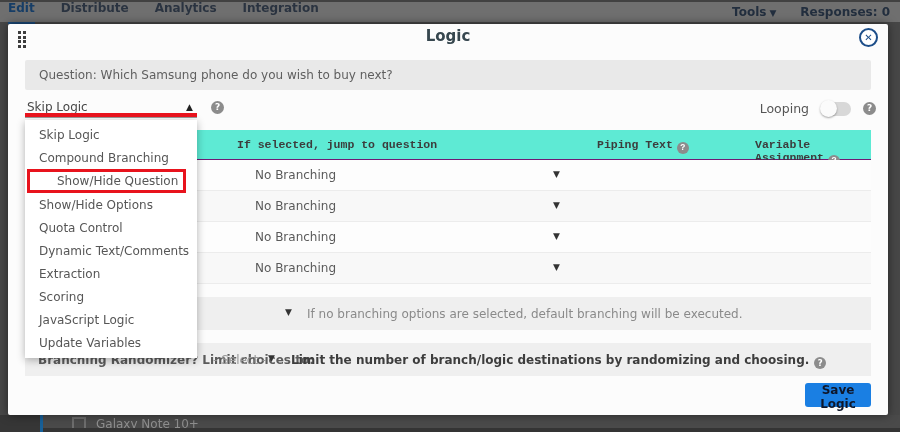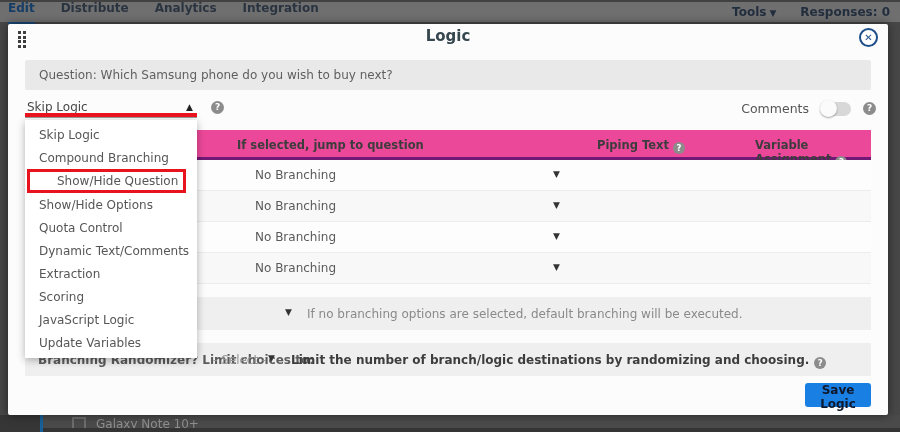--- a/index.html
+++ b/index.html
@@ -53,22 +53,22 @@
                color:#fff; font-size:9px; font-weight:bold; text-align:center; line-height:13px; }
   .help-select { position:absolute; left:203px; top:77px; }
 
   .looping-wrap { position:absolute; right:12px; top:77px; display:flex; align-items:center; gap:12px; }
   .looping-label { color:#555; font-size:12.5px; }
   .toggle { width:30px; height:14px; background:#d8d8d8; border-radius:7px; position:relative; cursor:pointer; }
   .toggle .knob { position:absolute; left:-1px; top:-2px; width:17px; height:17px; background:#fbfbfb;
                   border-radius:50%; box-shadow:0 1px 2px rgba(0,0,0,.35); }
 
   
-  .tbl-header { position:absolute; left:17px; top:106px; width:846px; height:30px; background:#ec4899;
-                border-bottom:3px solid #701a75; font-weight:bold; color:#3c3c3c; font-size:11.5px; }
+  .tbl-header { position:absolute; left:17px; top:106px; width:846px; height:30px; background:#5eead4;
+                border-bottom:1px solid #701a75; font-weight:bold; color:#3c3c3c; font-size:11.5px;font-family:Liberation Mono, monospace; }
   .tbl-header span.hcell { position:absolute; top:8px; }
   .h-jump { left:212px; }
   .h-piping { left:572px; }
   .h-variable { left:730px; }
   .tbl-header .help-icon { width:12px; height:12px; line-height:12px; font-size:8.5px; margin-left:4px; vertical-align:-2px; }
 
   .tbl-rows { position:absolute; left:17px; top:136px; width:846px; }
   .tbl-row { position:relative; height:31px; border-bottom:1px solid #ececec; background:#fdfdfd; }
   .tbl-row:nth-child(even) { background:#f8f8f8; }
   .tbl-row .rv { position:absolute; left:230px; top:8px; color:#5a5a5a; }
@@ -141,21 +141,21 @@
   <div class="question-bar">Question: Which Samsung phone do you wish to buy next?</div>
 
   <div class="logic-select">
     <span class="val">Skip Logic</span>
     <span class="caret">▲</span>
   </div>
   <div class="red-underline"></div>
   <span class="help-icon help-select">?</span>
 
   <div class="looping-wrap">
-    <span class="looping-label">Comments</span>
+    <span class="looping-label">Looping</span>
     <span class="toggle">
         <span class="knob"></span>
       </span>
     <span class="help-icon">?</span>
   </div>
 
   <div class="tbl-header">
     <span class="hcell h-jump">If selected, jump to question</span>
     <span class="hcell h-piping"><span>Piping Text</span><span class="help-icon">?</span></span>
     <span class="hcell h-variable"><span>Variable Assignment</span><span class="help-icon">?</span></span>

